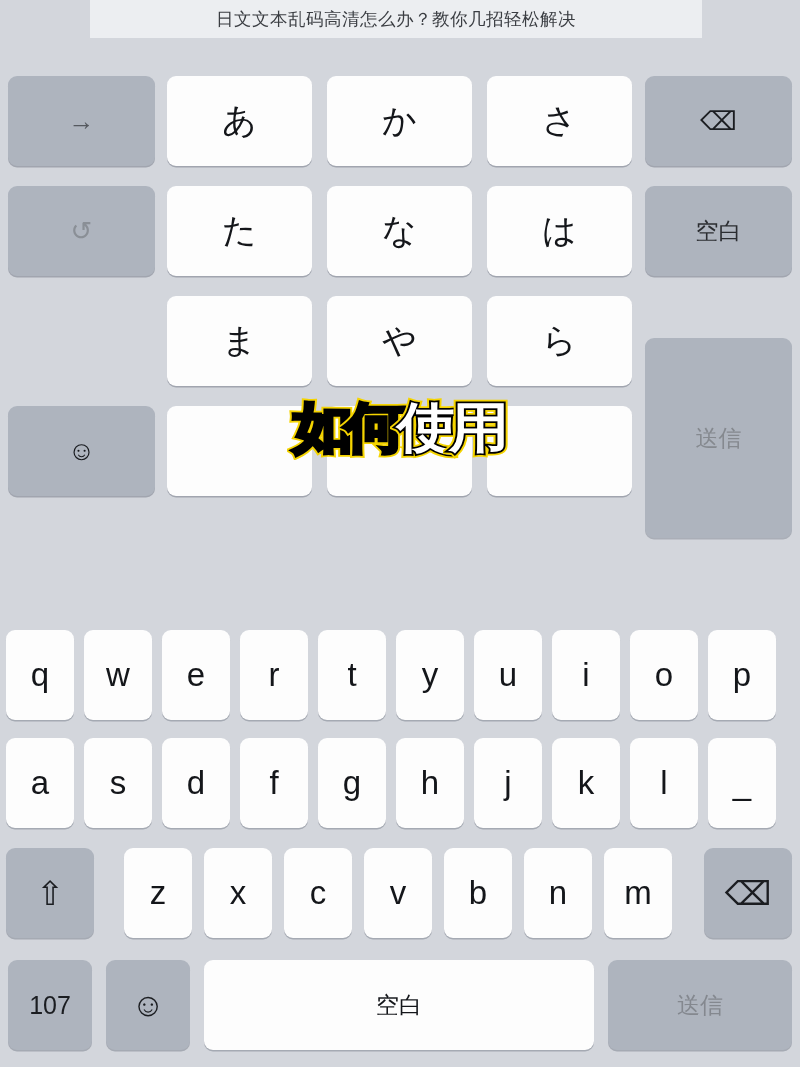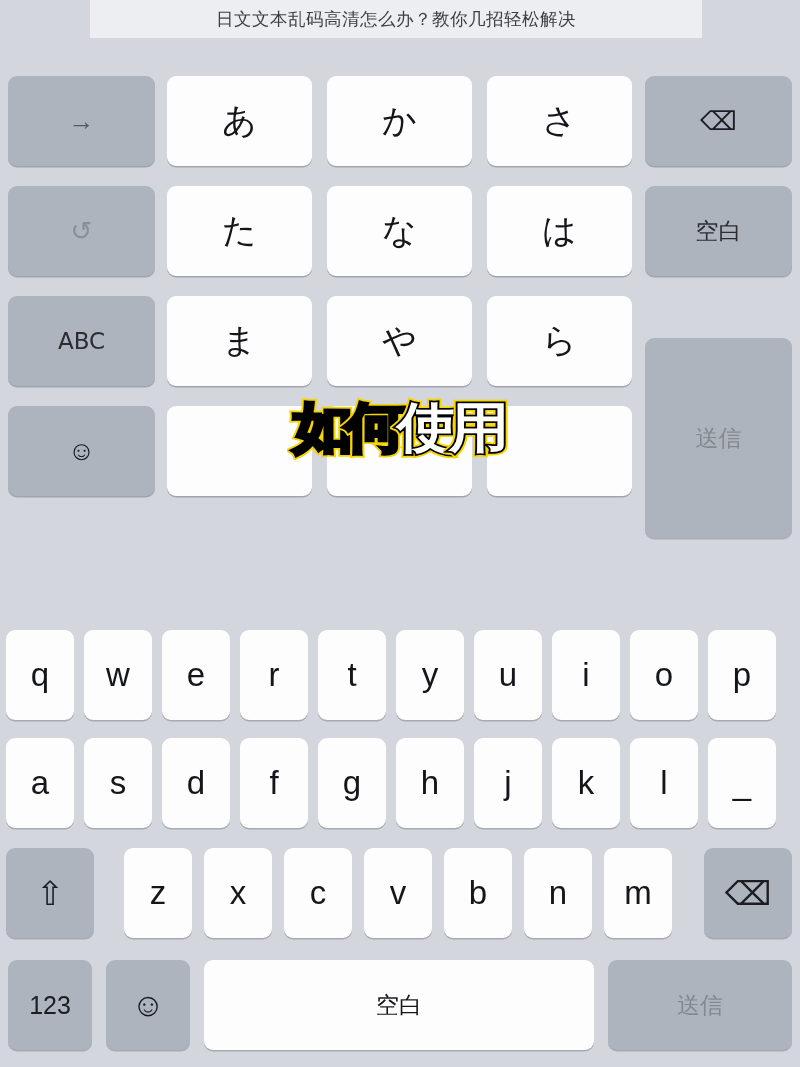--- a/index.html
+++ b/index.html
@@ -176,23 +176,20 @@
       </div>
       <div class="key ltr c-k3">
         <span class="kana-glyph">は</span>
       </div>
       <div class="key fn c-right">
         <span class="fn-label">空白</span>
       </div>
     </div>
 
     <div class="kana-row r3">
-      <div class="key fn c-left">
-        <span class="fn-label">ABC</span>
-      </div>
       <div class="key ltr c-k1">
         <span class="kana-glyph">ま</span>
       </div>
       <div class="key ltr c-k2">
         <span class="kana-glyph">や</span>
       </div>
       <div class="key ltr c-k3">
         <span class="kana-glyph">ら</span>
       </div>
     </div>
@@ -310,21 +307,21 @@
       <div class="qkey" style="left:604px;width:68px">
           <span>m</span>
         </div>
       <div class="qkey fnk" style="left:704px;width:88px">
         <span>⌫</span>
       </div>
     </div>
 
     <div class="q-row rb">
       <div class="qkey fnk" style="left:8px;width:84px;font-size:25px">
-        <span>123</span>
+        <span>107</span>
       </div>
       <div class="qkey fnk" style="left:106px;width:84px">
         <span>☺</span>
       </div>
       <div class="qkey cjk" style="left:204px;width:390px">
         <span>空白</span>
       </div>
       <div class="qkey fnk dim cjk" style="left:608px;width:184px">
         <span>送信</span>
       </div>

